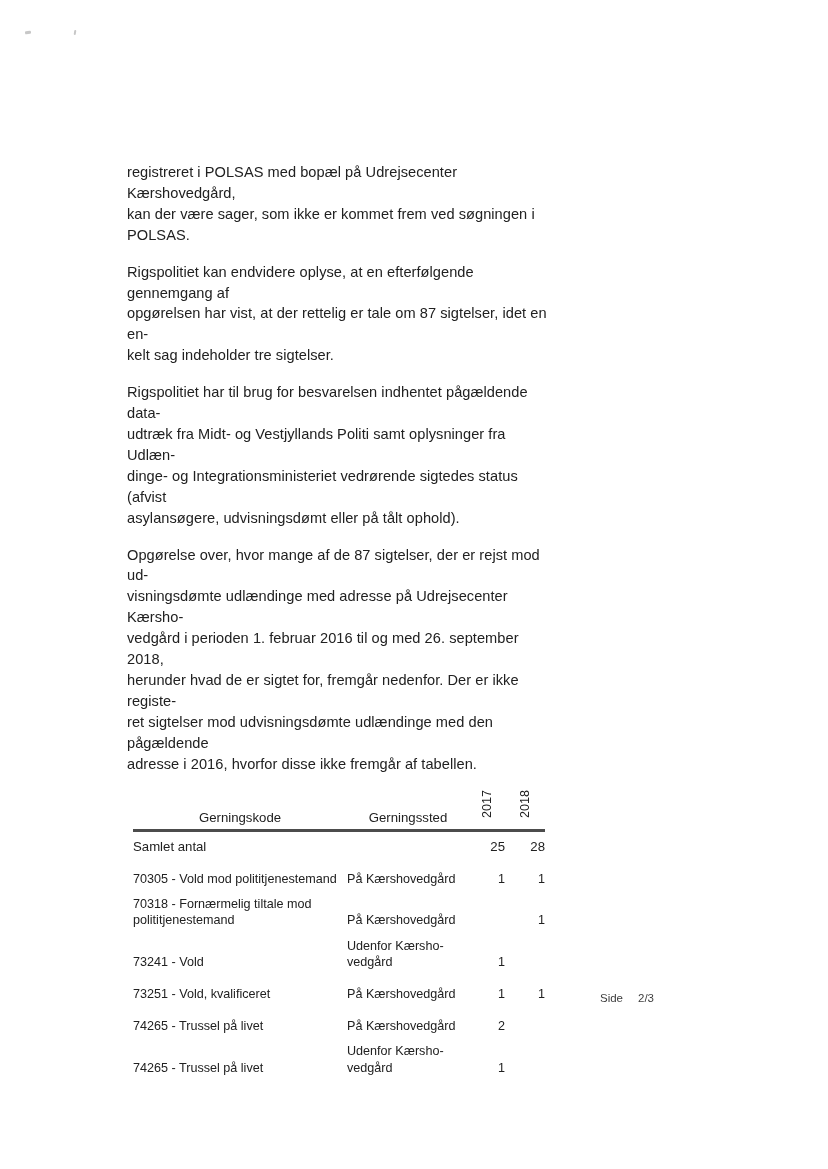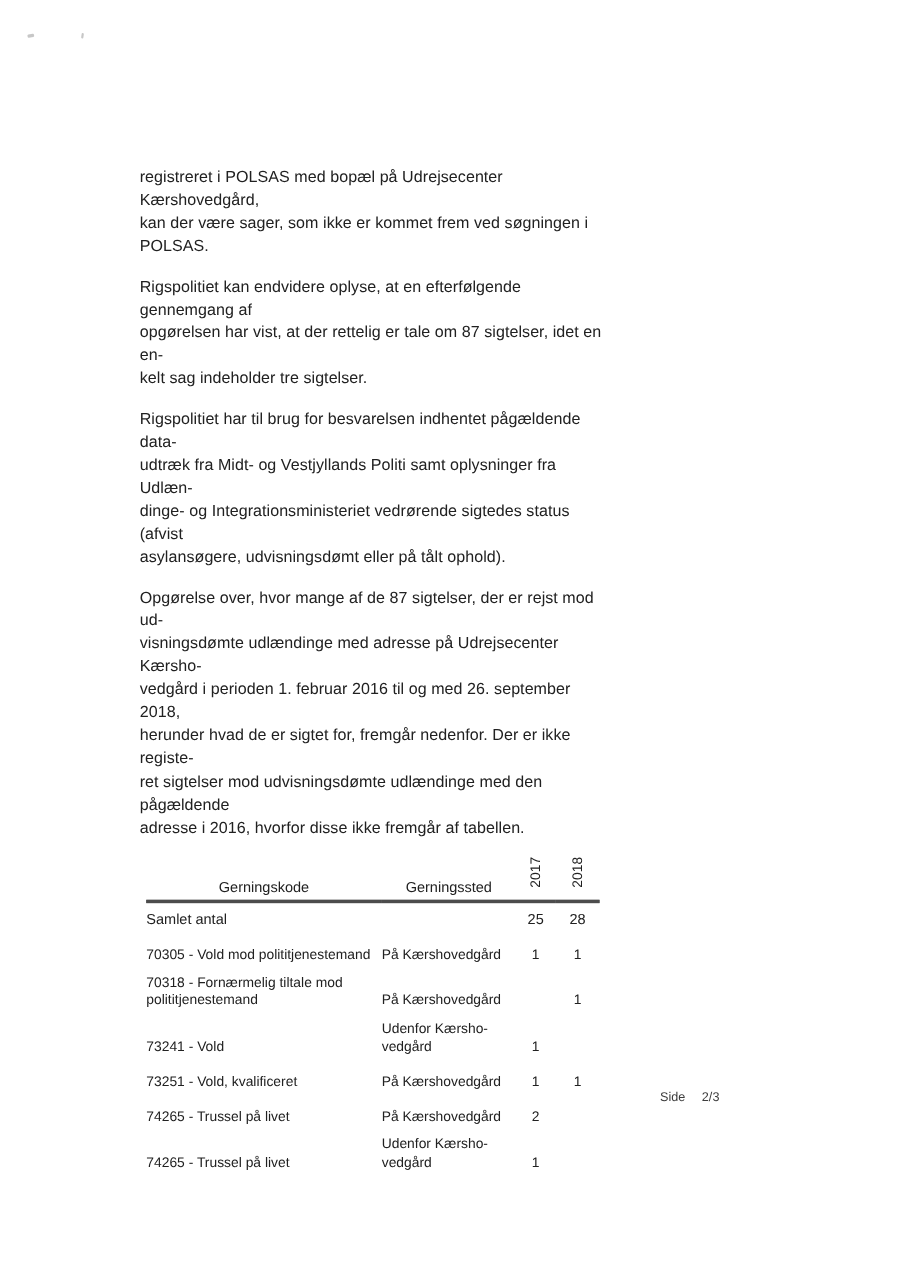--- a/index.html
+++ b/index.html
@@ -17,21 +17,21 @@
   .artifact { position: absolute; background: #8f8f8f; opacity: .5; border-radius: 1px; }
   .artifact-1 { left: 25px; top: 31px; width: 6px; height: 3px; transform: rotate(-10deg); }
   .artifact-2 { left: 74px; top: 30px; width: 2px; height: 5px; transform: rotate(8deg); }
 
   .content {
     position: absolute;
     left: 127px; top: 147px;
     width: 424px;
   }
   .content p {
-    margin: 4px 0 16px 0;
+    margin: 15px 0 16px 0;
     font-size: 14.6px;
     line-height: 20.9px;
     letter-spacing: 0.05px;
     white-space: pre-line;
   }
 
   table.charges {
     border-collapse: collapse;
     table-layout: fixed;
     width: 412px;
@@ -59,21 +59,21 @@
     transform: rotate(180deg);
     line-height: 13px;
     font-size: 12.6px;
   }
 
   td {
     vertical-align: bottom;
     padding: 9px 0 0 0;
     white-space: pre-line;
   }
-  td.num { text-align: center; margin-top: 44px; }
+  td.num { text-align: right; margin-top: 44px; }
   tr.total td { font-weight: normal; padding-top: 7px; font-size: 13.2px; }
   tr.pad-md td { padding-top: 16px; }
   tr.pad-lg td { padding-top: 23px; }
 
   .footer {
     position: absolute;
     left: 600px; top: 992px;
     font-size: 11.5px;
     color: #3d3d3d;
   }

